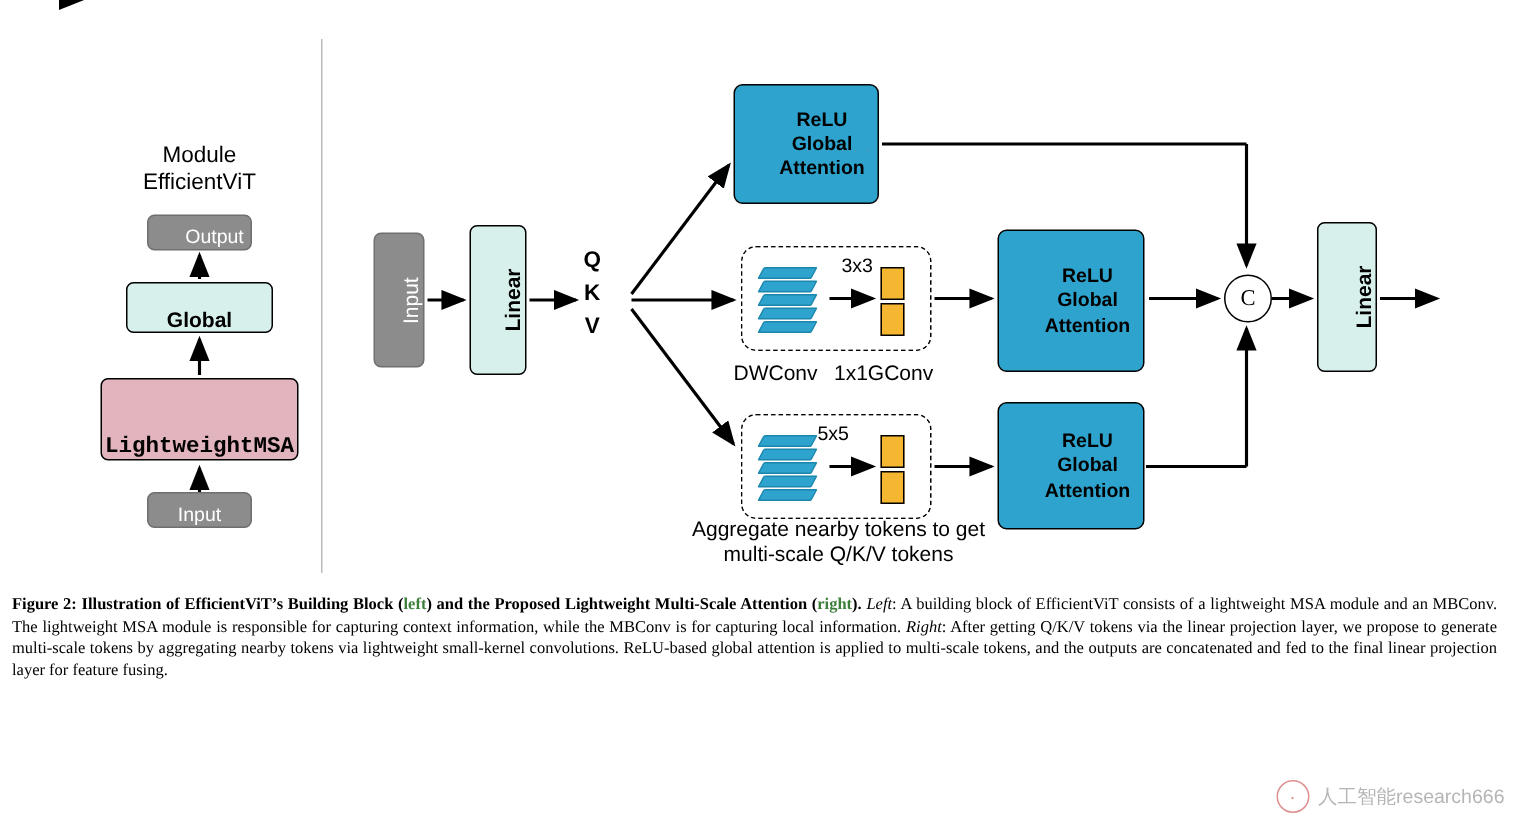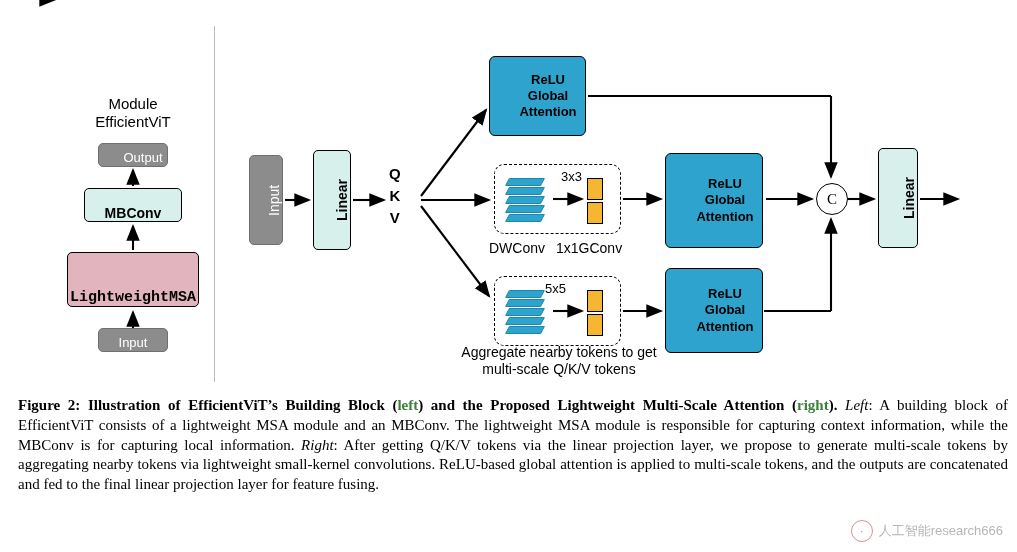--- a/index.html
+++ b/index.html
@@ -150,25 +150,25 @@
     position: absolute;
     left: 0;
     top: 0;
     width: 1017px;
     height: 390px;
     pointer-events: none;
   }
   
   #caption {
     position: absolute;
-    left: 18px;
+    left: 8px;
     top: 396px;
     width: 990px;
     font-family: "Liberation Serif", serif;
-    font-size: 15px;
+    font-size: 11px;
     line-height: 1.32;
     text-align: justify;
     color: #000;
   }
   #caption b { font-weight: bold; }
   #caption i { font-style: italic; }
   .cap-left { color: #3b7f3b; font-weight: bold; }
   .cap-right { color: #3b7f3b; font-weight: bold; }
   
   .wm {
@@ -211,21 +211,21 @@
 
     <div class="divider"></div>
 
     <div class="label" style="left:63px; top:95px; width:140px; font-size:15px;">
       <div>Module</div>
       <div>EfficientViT</div>
     </div>
 
     <div class="box gray-box" style="left:98px; top:143px; width:70px; height:24px;padding-left:20px;">Output</div>
 
-    <div class="box mint-box" style="left:84px; top:188px; width:98px; height:34px; font-weight:600;">MBConv</div>
+    <div class="box mint-box" style="left:84px; top:188px; width:98px; height:34px; font-weight:600;">Global</div>
 
     <div class="box pink-box" style="left:67px; top:252px; width:132px; height:55px; font-family:Liberation Mono, monospace;">
       <span>Lightweight</span>
       <span>MSA</span>
     </div>
 
     <div class="box gray-box" style="left:98px; top:328px; width:70px; height:24px;">Input</div>
 
     <div class="box gray-box vert" style="left:249px; top:155px; width:34px; height:90px; font-size:14px;">Input</div>
 

